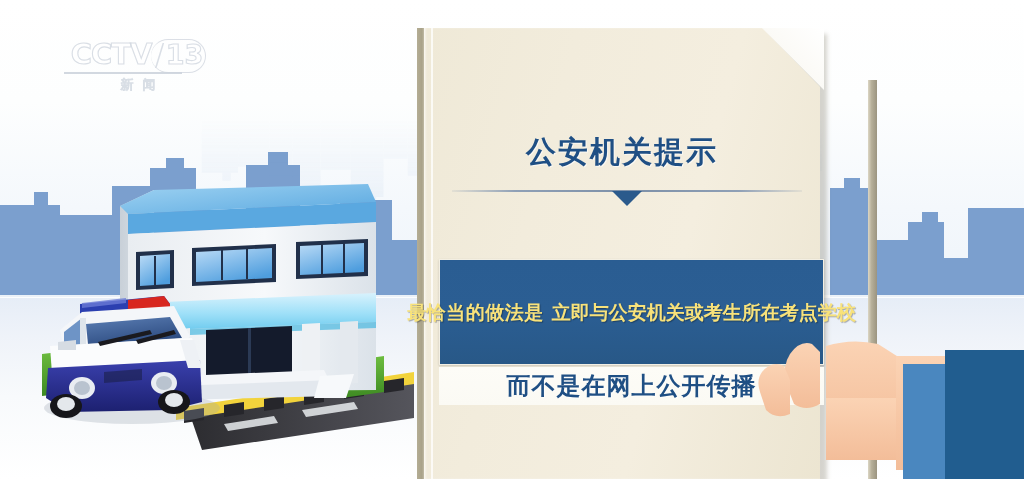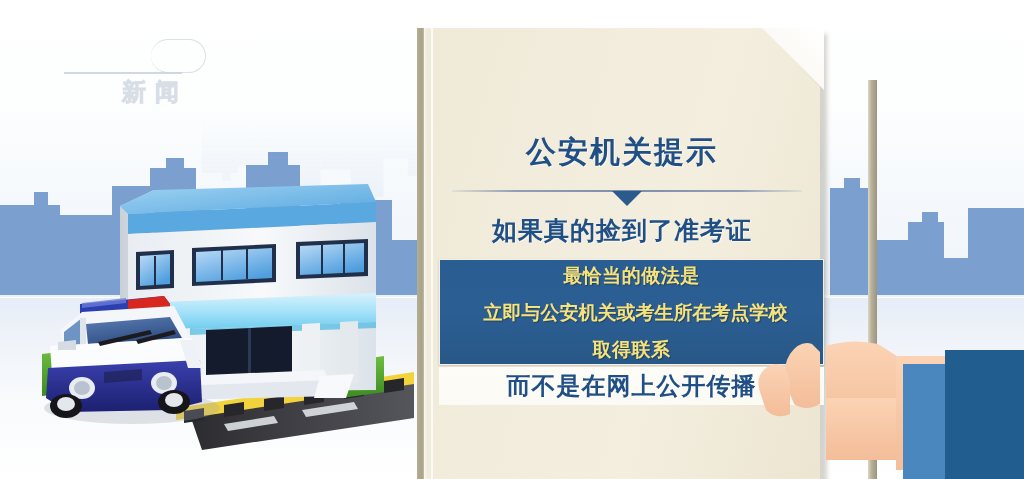--- a/index.html
+++ b/index.html
@@ -100,23 +100,23 @@
   .logo-bar {
     position: absolute;
     left: 2px; top: 36px;
     width: 118px; height: 1.5px;
     background: rgba(205,212,221,0.9);
   }
   .logo-sub {
     position: absolute;
     left: 26px; top: 40px;
     width: 100px;
-    text-align: right;
-    font-size: 24px;
-    font-weight: bold;
+    text-align: center;
+    font-size: 13px;
+    font-weight: normal;
     letter-spacing: 9px;
     text-indent: 9px;
     color: rgba(255,255,255,0.0);
     -webkit-text-stroke: 1px rgba(212,218,226,0.9);
     text-shadow: 0 1px 0 rgba(255,255,255,0.85);
   }
 
   
   .station { position: absolute; left: 24px; top: 140px; }
 
@@ -216,24 +216,22 @@
   }
   .blue-box {
     position: absolute;
     left: 15px; top: 231px;
     width: 385px; height: 106px;
     background: linear-gradient(to bottom, #2a5d92 0%, #2b5e93 50%, #285887 100%);
     border: 1px solid #f3efe3;
     box-sizing: border-box;
     box-shadow: 0 1px 2px rgba(60,60,60,0.22);
     display: flex;
-    flex-direction: column;
     align-items: center;
     justify-content: center;
-    gap: 7px;
   }
   .blue-line {
     color: #f8e27a;
     font-size: 19px;
     font-weight: bold;
     line-height: 30px;
     letter-spacing: 0.5px;
     white-space: nowrap;
     text-shadow: 1px 1px 1px rgba(0,0,0,0.30);
   }
@@ -318,20 +316,25 @@
         <path d="M872 240 L872 297 L908 297 L908 240 Z"></path>
         <path d="M908 222 L908 297 L944 297 L944 222 L938 222 L938 212 L922 212 L922 222 Z"></path>
         <path d="M944 258 L944 297 L968 297 L968 258 Z"></path>
         <path d="M968 208 L968 297 L1024 297 L1024 208 Z"></path>
       </g>
     </svg>
   </div>
   <div class="horizon-line"></div>
 
   <div class="logo">
+    <div class="logo-row">
+      <span class="logo-cctv">CCTV</span>
+      <span class="logo-slash">/</span>
+      <span class="logo-13">13</span>
+    </div>
     <div class="logo-ring"></div>
     <div class="logo-bar"></div>
     <div class="logo-sub">新闻</div>
   </div>
 
   <div class="station">
     <svg width="390" height="310" viewBox="0 0 390 310">
       <defs>
         <linearGradient id="roofG" x1="0" y1="0" x2="1" y2="1">
           <stop offset="0%" stop-color="#9fd3f2"></stop>
@@ -484,26 +487,24 @@
     <div class="paper-inner-line"></div>
 
     <div class="notice">
       <div class="notice-title">公安机关提示</div>
 
       <div class="rule-wrap">
         <div class="rule"></div>
         <div class="rule-chevron"></div>
       </div>
 
-      <div class="notice-line1">如果真的捡到了准考证</div>
 
       <div class="blue-box">
         <div class="blue-line">最恰当的做法是</div>
         <div class="blue-line wide">立即与公安机关或考生所在考点学校</div>
-        <div class="blue-line">取得联系</div>
       </div>
 
       <div class="white-band"></div>
       <div class="notice-line-last">而不是在网上公开传播</div>
     </div>
   </div>
 
   <div class="hand-layer">
     <svg width="1024" height="479" viewBox="0 0 1024 479">
       <defs>

